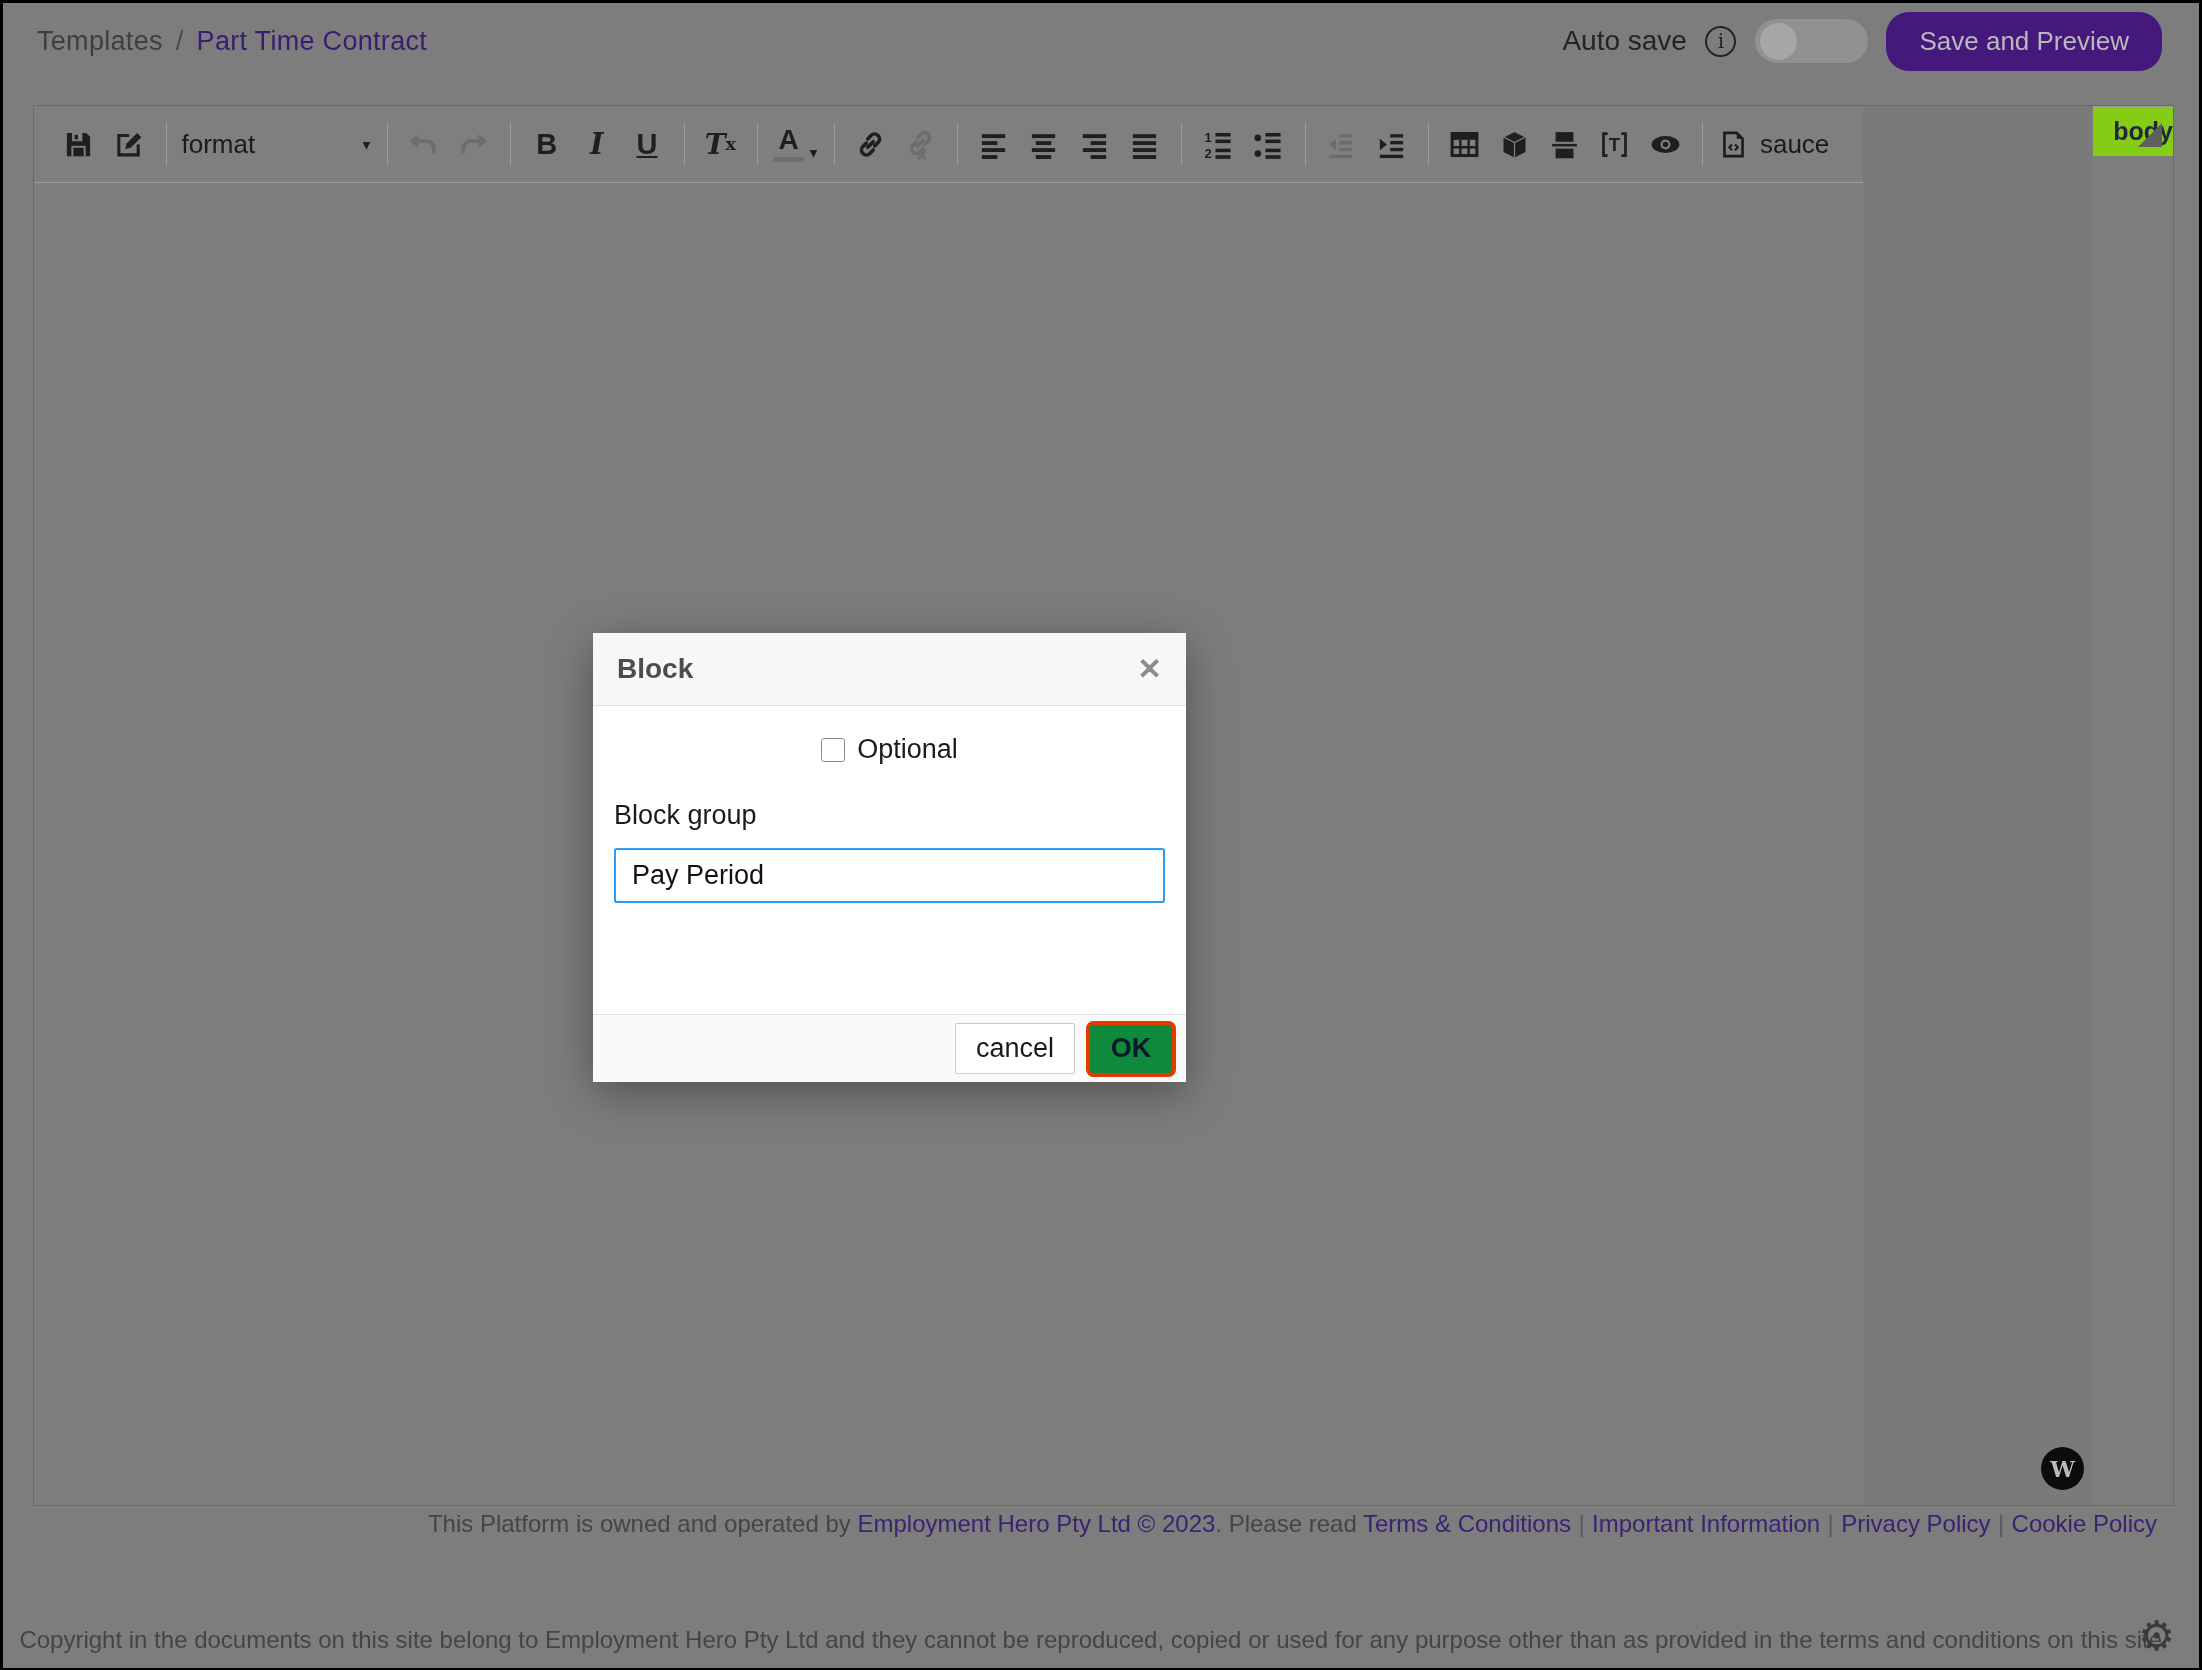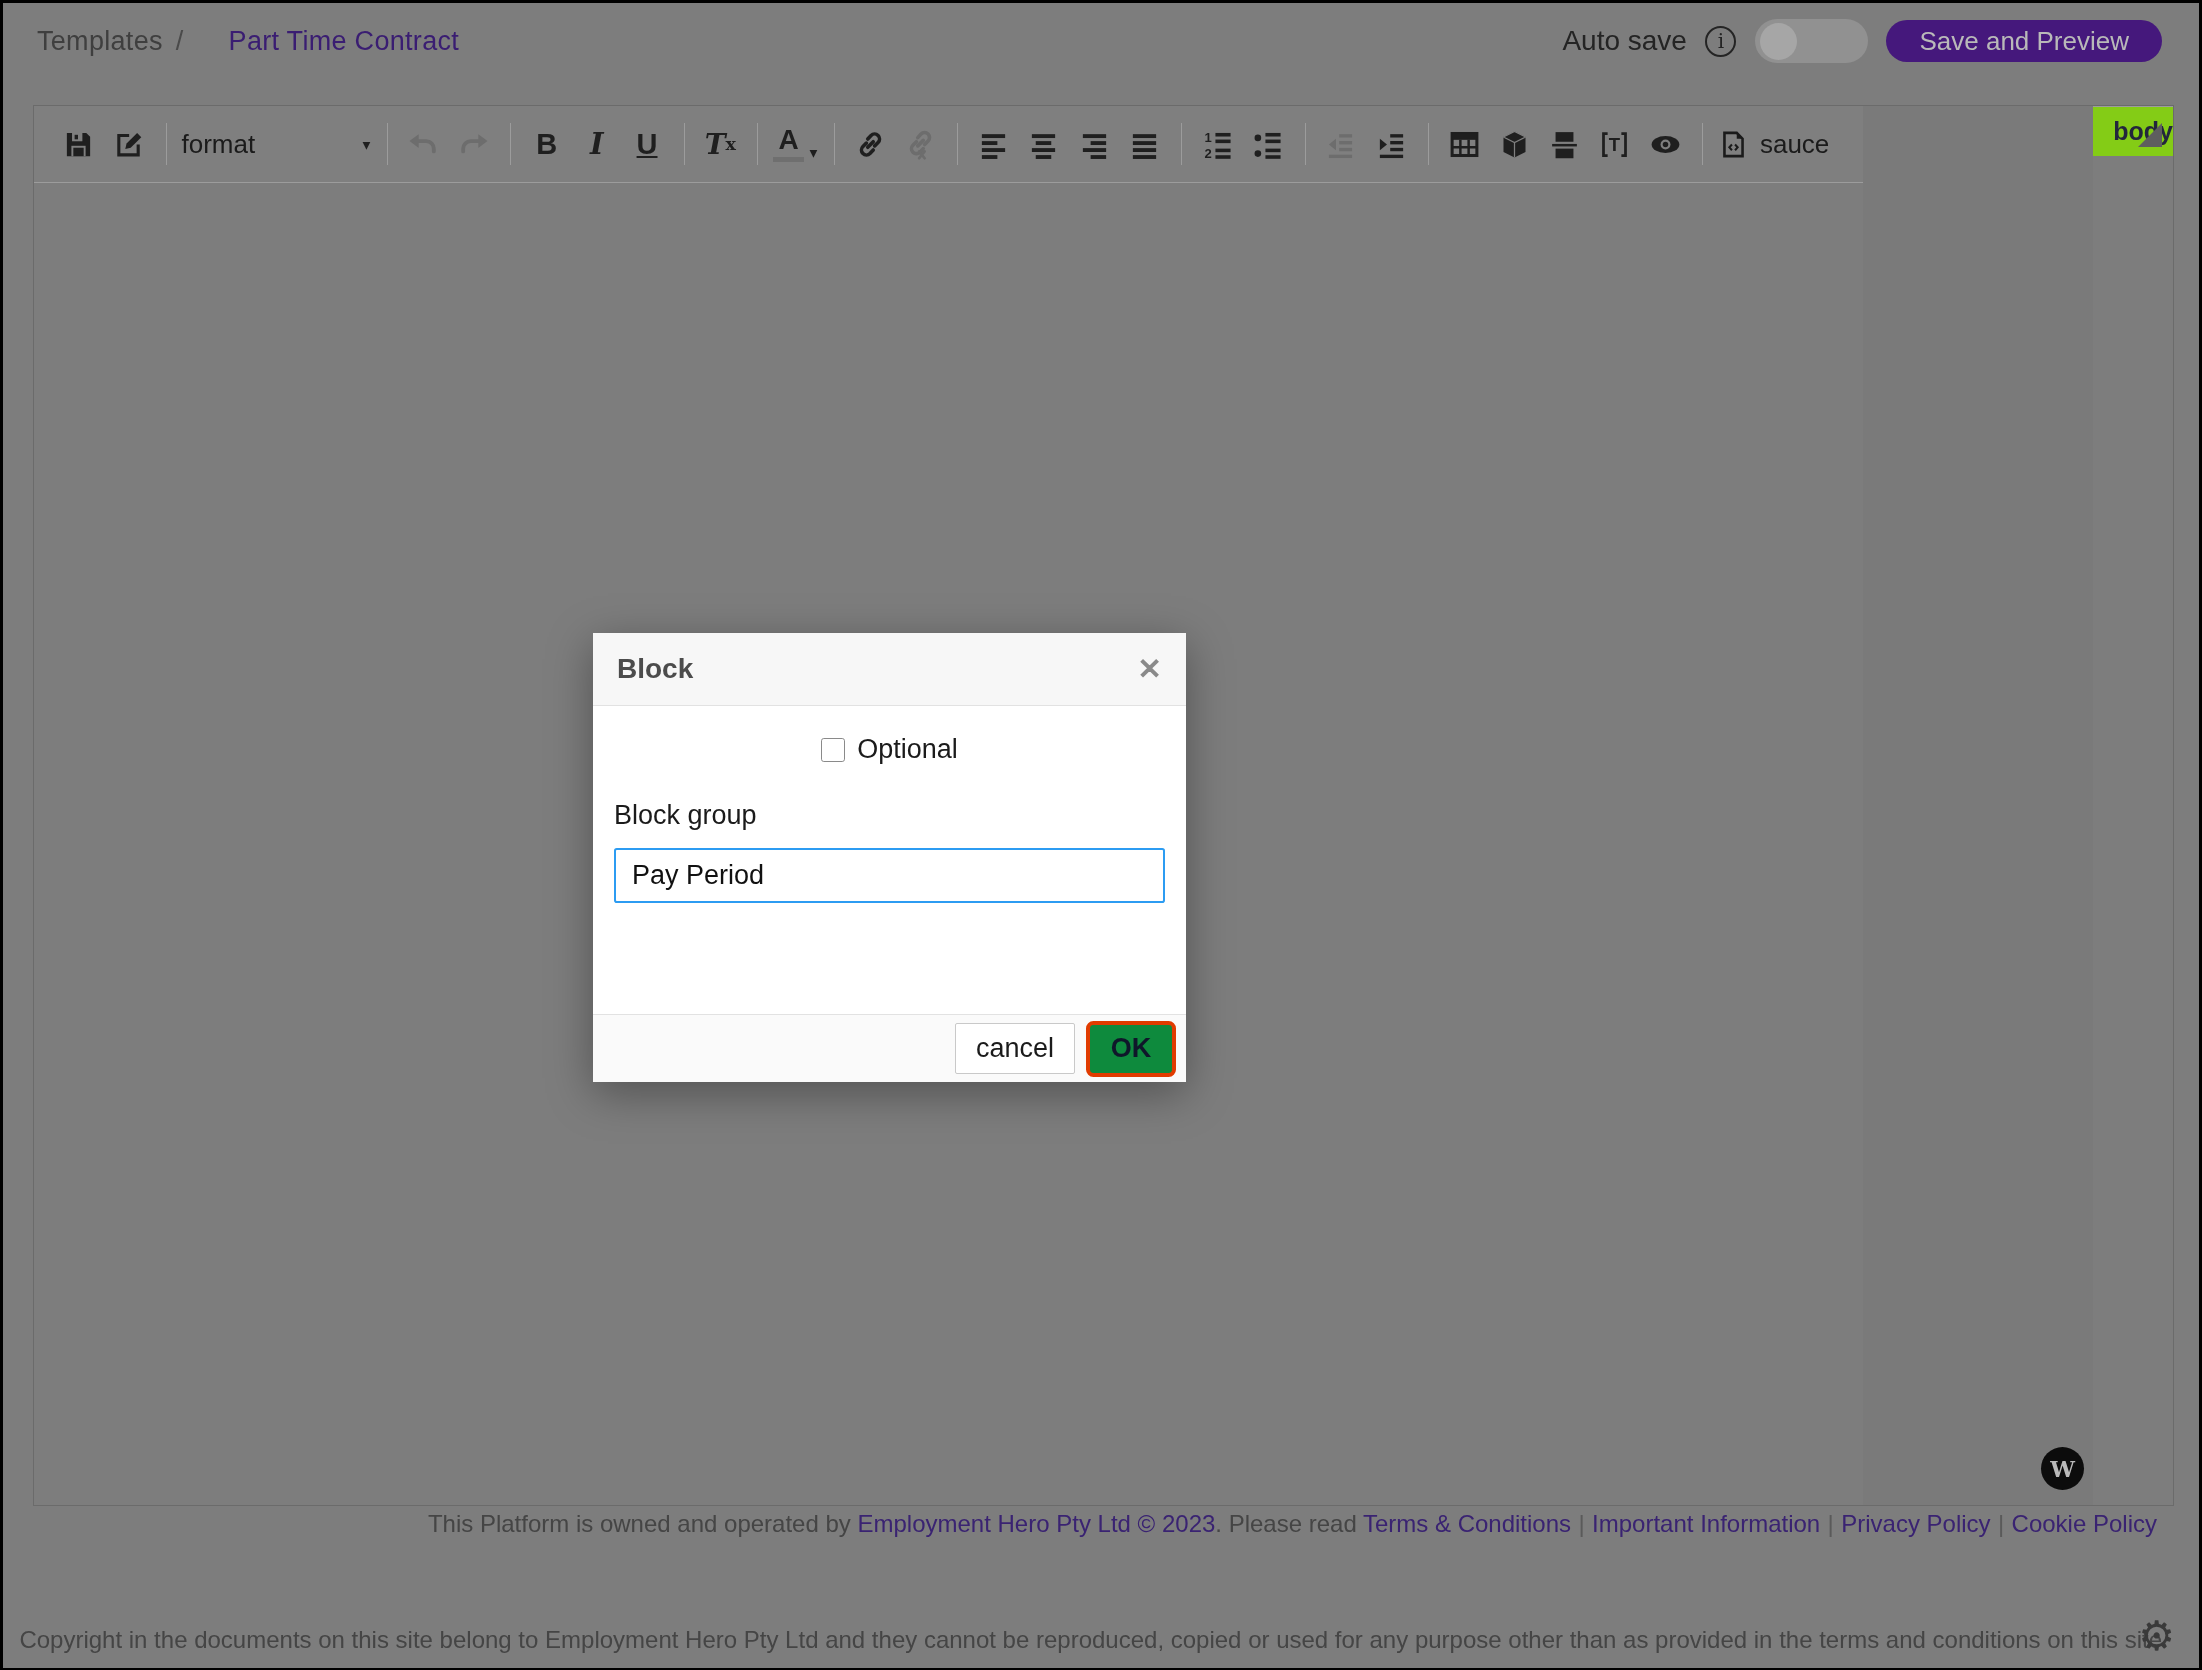--- a/index.html
+++ b/index.html
@@ -9,30 +9,30 @@
     background:#7d7d7d;
     position:relative;
     border:3.7px solid #000;
     overflow:hidden;
   }
   
   .topbar { position:absolute; left:34px; top:11px; right:37px; height:54px;
             display:flex; justify-content:space-between; align-items:center; }
   .breadcrumb { font-size:27px; color:#3f3f3f; letter-spacing:0.3px; }
   .breadcrumb .sep { color:#4a4a4a; margin:0 13px; }
-  .breadcrumb .current { color:#3a1d72; font-weight:500;margin-left:32px; }
+  .breadcrumb .current { color:#3a1d72; font-weight:500; }
   .top-actions { display:flex; align-items:center; gap:18.5px; }
   .autosave-label { font-size:28px; color:#242424; }
   .info-icon { width:31px; height:31px; border:2.3px solid #242424; border-radius:50%;
                display:flex; align-items:center; justify-content:center;
                font-size:20px; color:#242424; font-family:"DejaVu Serif", serif; }
   .toggle { width:113px; height:44px; background:#919191; border-radius:22px; position:relative; }
   .toggle .knob { position:absolute; left:4.6px; top:3.7px; width:37px; height:37px;
                   border-radius:50%; background:#a6a6a6; }
-  .save-preview-btn { height:42px; border-radius:23px; background:#45187c; border:none;
+  .save-preview-btn { height:59px; border-radius:23px; background:#45187c; border:none;
                       color:#b9b9b9; font-size:26px; padding:0 33px;
                       font-family:"Liberation Sans", sans-serif;text-align:center; }
   
   .editor { position:absolute; left:30px; top:102px; width:2141px; height:1401px;
             border:0.9px solid #6b6b6b; display:flex; flex-direction:row; }
   .toolbar { height:77px; background:#7f7f7f; border-bottom:0.9px solid #9c9c9c;
              display:flex; align-items:center; padding:0 24px; flex-shrink:0; }
   .titem { display:flex; align-items:center; justify-content:center;
            height:48px; min-width:41px; margin-right:9.2px; color:#1f1f1f; cursor:pointer; }
   .titem.disabled { color:#6d6d6d; }

